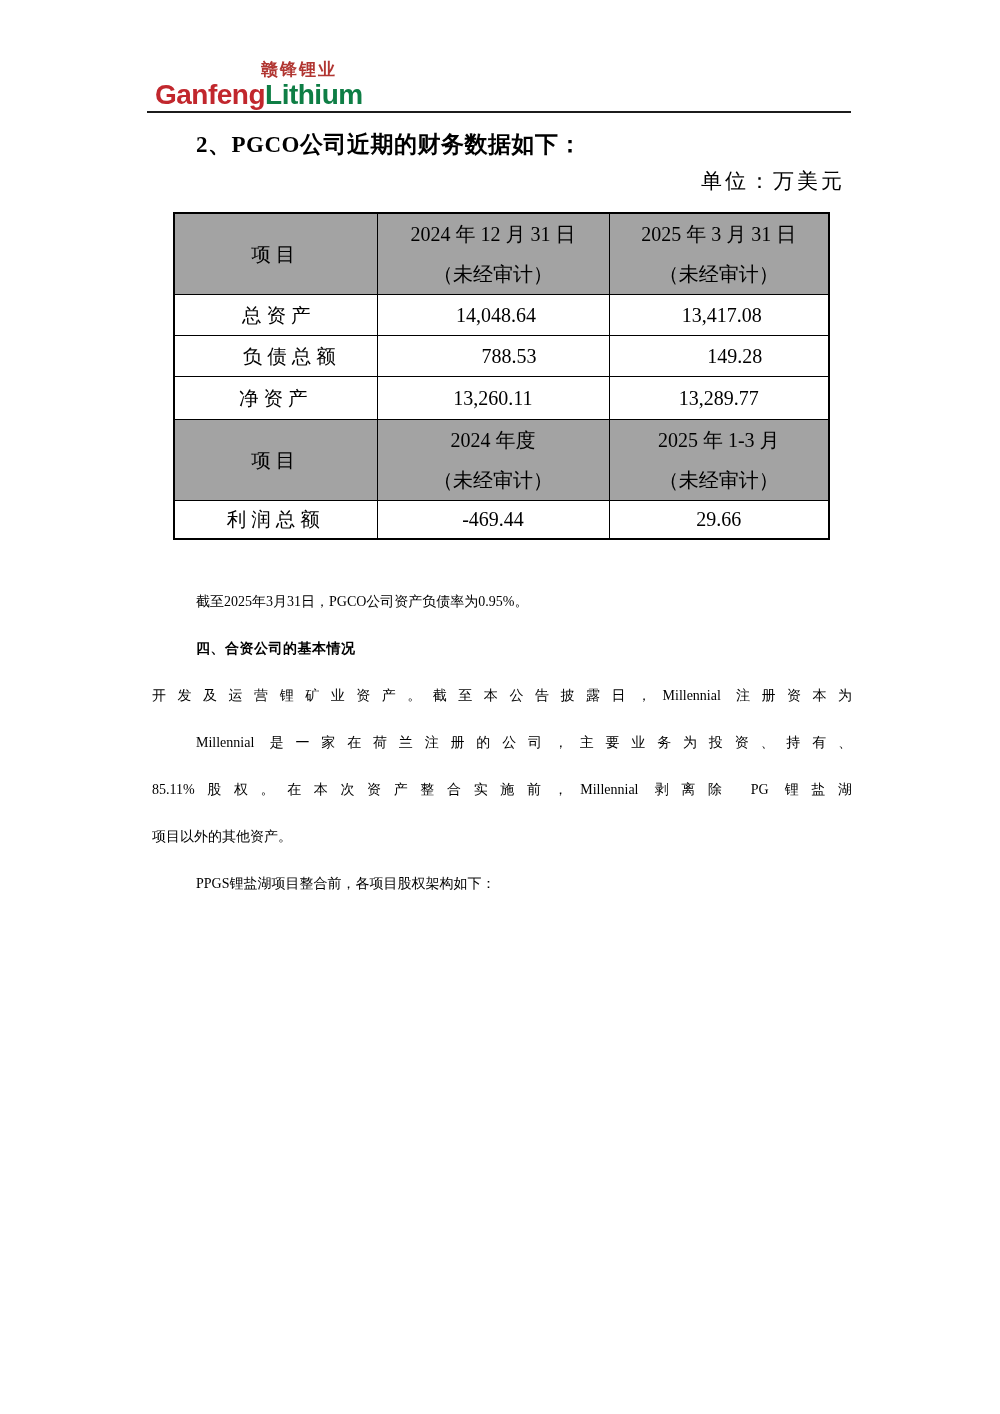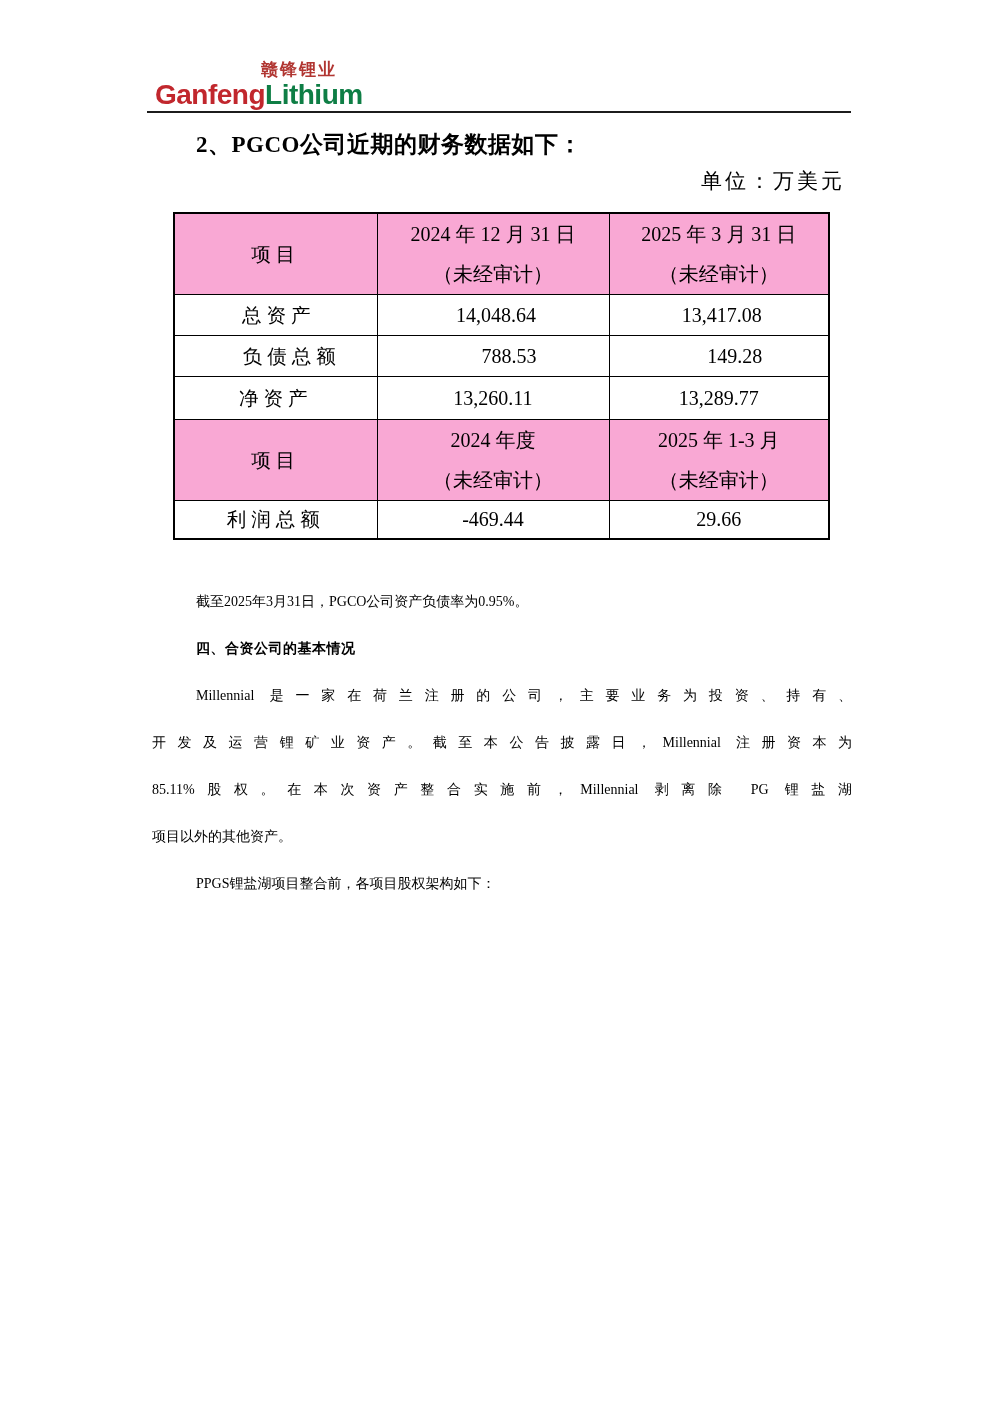--- a/index.html
+++ b/index.html
@@ -69,21 +69,21 @@
     table-layout: fixed;
     font-size: 20px;
   }
   table.fin td {
     border: 1.5px solid #000000;
     text-align: center;
     vertical-align: middle;
     padding: 0;
   }
   table.fin { border: 2px solid #000; }
-  tr.hdr td { background: #f9a8d4; height: 80px; }
+  tr.hdr td { background: #a3a3a3; height: 80px; }
   tr.hdr .hline { line-height: 30px; }
   tr.hdr .hgap { height: 10px; }
   td.item-cell { letter-spacing: 5px; padding-left: 5px; font-size: 19.5px; }
   tr.datarow td { height: 40px; }
   tr.r-zichan td    { height: 40px; padding-left: 6px; }
   tr.r-fuzhai td    { height: 40px; padding-left: 32px; }
   tr.r-jingzichan td{ height: 42px; }
   tr.r-yingye td    { height: 38px; }
   tr.r-lirun td     { height: 37px; }
 
@@ -169,21 +169,21 @@
         <td>-469.44</td>
         <td>29.66</td>
       </tr>
     </tbody>
   </table>
 
   <div class="body-text">
     <div class="indent">截至2025年3月31日，PGCO公司资产负债率为0.95%。</div>
     <div class="indent bold">四、合资公司的基本情况</div>
     <div>
+      <div class="jline">开发及运营锂矿业资产。截至本公告披露日，Millennial 注册资本为</div>
       <div class="jline jline-first">Millennial 是一家在荷兰注册的公司，主要业务为投资、持有、</div>
-      <div class="jline">开发及运营锂矿业资产。截至本公告披露日，Millennial 注册资本为</div>
       <div class="jline">85.11%股权。在本次资产整合实施前，Millennial 剥离除 PG 锂盐湖</div>
       <div class="lastline">项目以外的其他资产。</div>
     </div>
     <div class="indent">PPGS锂盐湖项目整合前，各项目股权架构如下：</div>
   </div>
 
 </div>
 
 </body></html>

